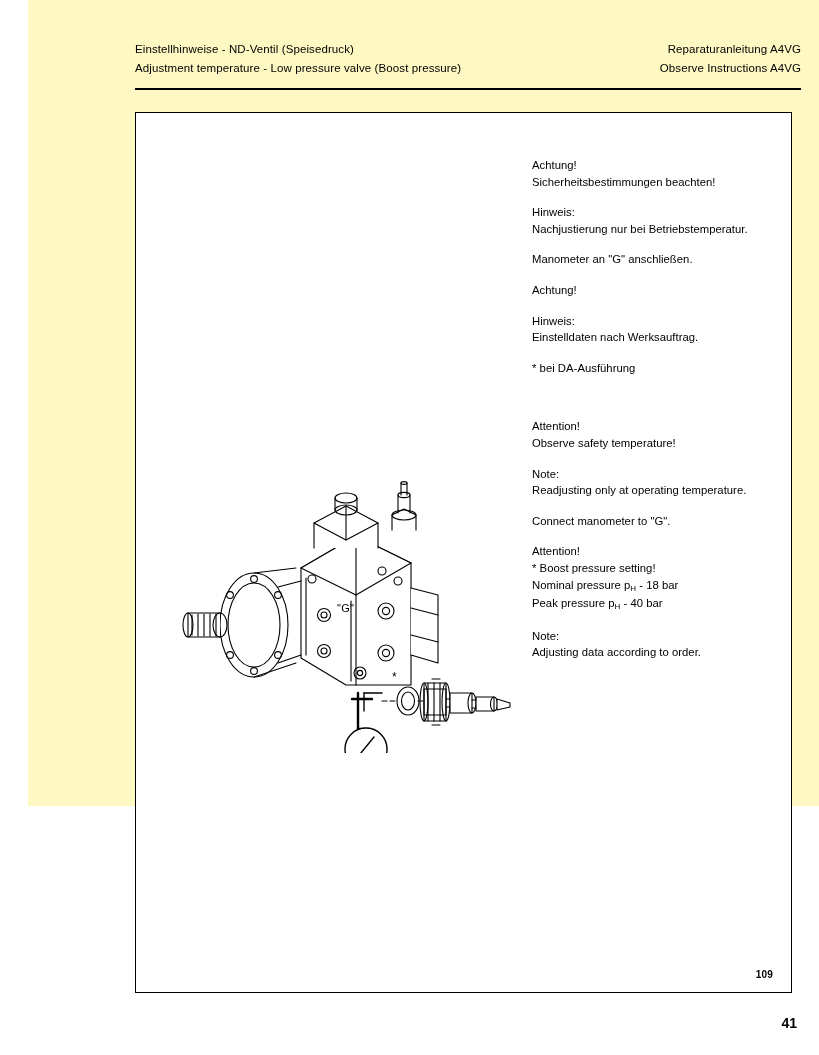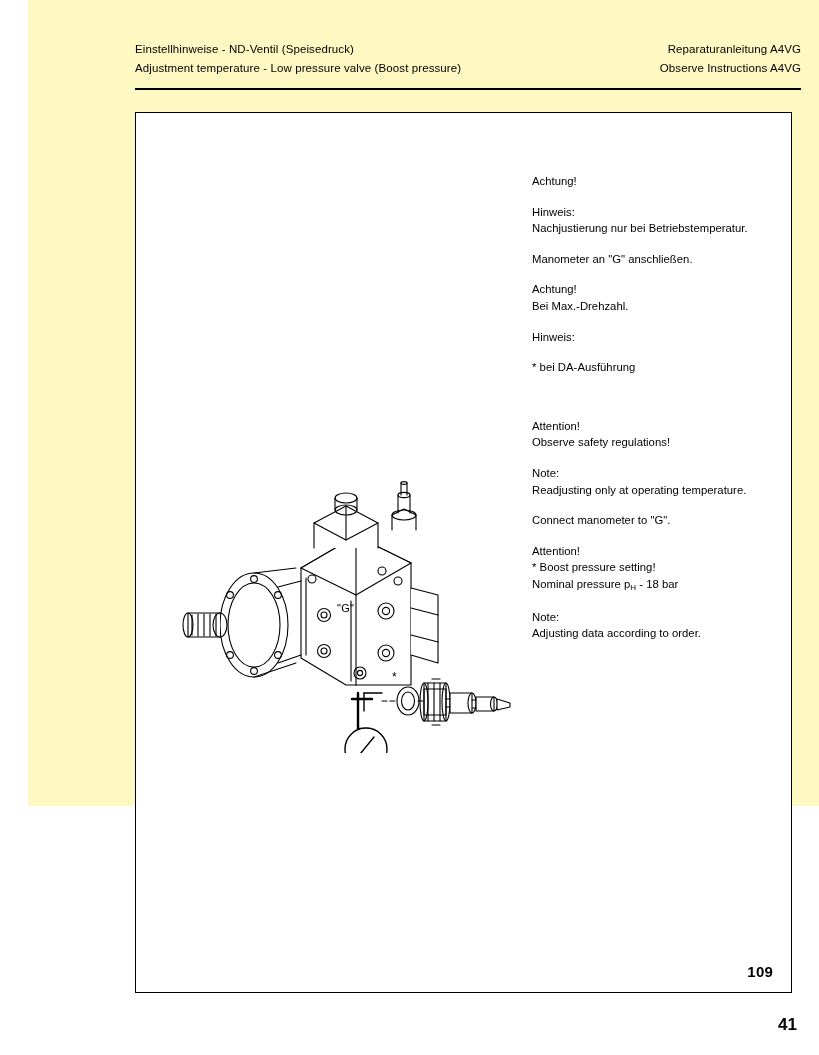--- a/index.html
+++ b/index.html
@@ -56,37 +56,37 @@
     width: 657px;
     height: 881px;
     border: 1px solid #000000;
     box-sizing: border-box;
     background: #ffffff;
   }
   .frame-page-number {
     position: absolute;
     right: 18px;
     bottom: 12px;
-    font-size: 15px;
+    font-size: 10px;
     font-weight: bold;
     letter-spacing: 0.2px;
   }
   
   .folio {
     position: absolute;
     right: 50px;
     top: 1015px;
-    font-size: 17px;
+    font-size: 14px;
     font-weight: bold;
   }
   
   .textcol {
     position: absolute;
     left: 396px;
-    top: 60px;
+    top: 44px;
     width: 255px;
     font-size: 11.3px;
     line-height: 16.6px;
     letter-spacing: 0.02px;
   }
   .block { margin-bottom: 14px; }
   .block p { margin: 0; white-space: nowrap; }
   .gap-big { height: 28px; }
   sub {
     font-size: 8px;
@@ -231,64 +231,66 @@
           <text x="246" y="318">*</text>
         </g>
       </svg>
     </div>
     <div class="label-g">"G"</div>
 
     <div class="textcol">
 
       <div class="block">
         <p>Achtung!</p>
+        <p>Sicherheitsbestimmungen beachten!</p>
       </div>
 
       <div class="block">
         <p>Hinweis:</p>
         <p>Nachjustierung nur bei Betriebstemperatur.</p>
       </div>
 
       <div class="block">
         <p>Manometer an "G" anschließen.</p>
       </div>
 
       <div class="block">
         <p>Achtung!</p>
-        <p>Bei Max.-Drehzahl.</p>
       </div>
 
       <div class="block">
         <p>Hinweis:</p>
+        <p>Einstelldaten nach Werksauftrag.</p>
       </div>
 
       <div class="block">
         <p>* bei DA-Ausführung</p>
       </div>
 
       <div class="gap-big"></div>
 
       <div class="block">
         <p>Attention!</p>
-        <p>Observe safety regulations!</p>
+        <p>Observe safety temperature!</p>
       </div>
 
       <div class="block">
         <p>Note:</p>
         <p>Readjusting only at operating temperature.</p>
       </div>
 
       <div class="block">
         <p>Connect manometer to "G".</p>
       </div>
 
       <div class="block">
         <p>Attention!</p>
         <p>* Boost pressure setting!</p>
         <p>Nominal pressure p<sub>H</sub> - 18 bar</p>
+        <p>Peak pressure p<sub>H</sub> - 40 bar</p>
       </div>
 
       <div class="block">
         <p>Note:</p>
         <p>Adjusting data according to order.</p>
       </div>
 
     </div>
 
     <div class="frame-page-number">109</div>

